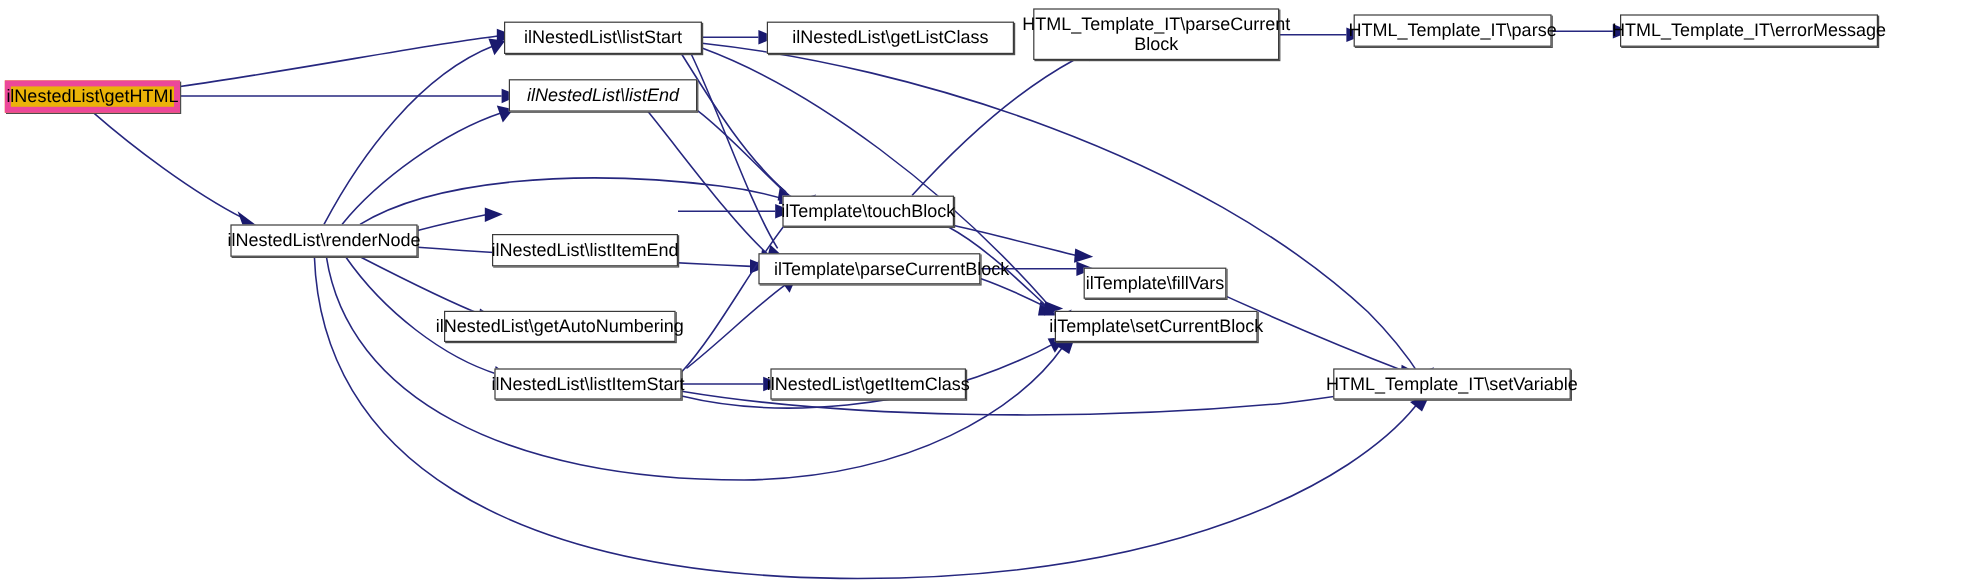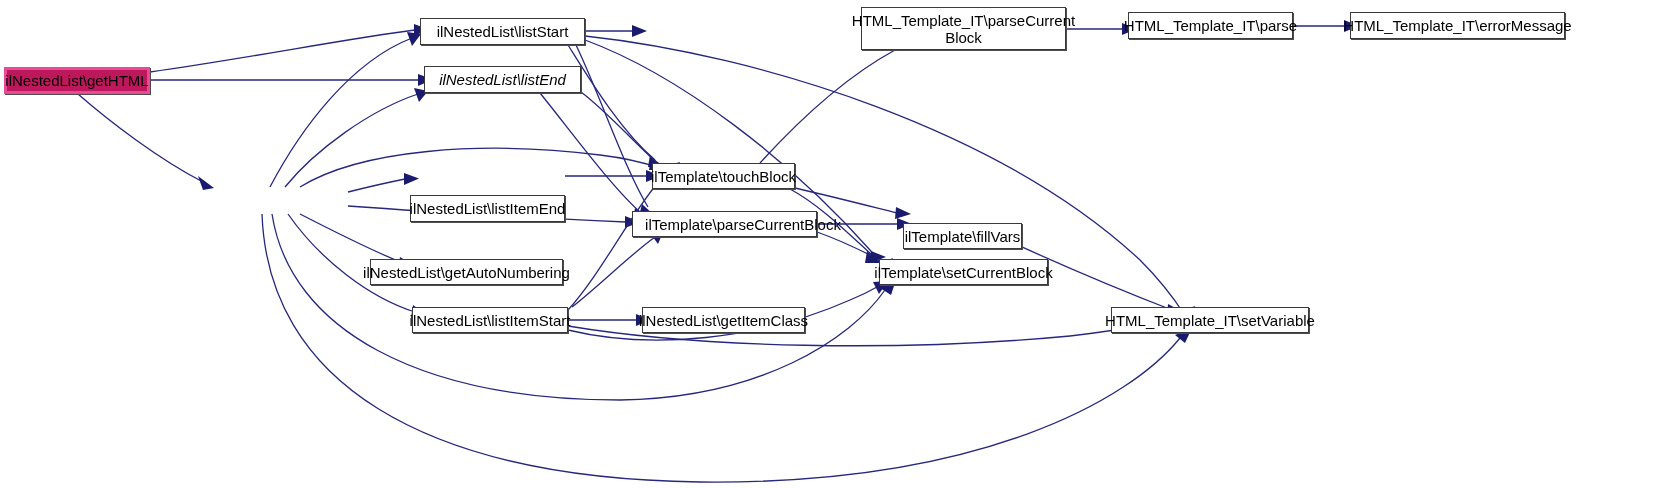--- a/index.html
+++ b/index.html
@@ -22,22 +22,22 @@
     align-items:center;
     justify-content:center;
     text-align:center;
     font-size:15px;
     line-height:17px;
     white-space:pre-line;
     z-index:5;
     box-shadow:1px 1px 0 0 #4d4d4d;
   }
   .node.highlight{
-    background:#be185d;
-    border:3px solid #ec4899;
+    background:#eab308;
+    border:5px solid #ec4899;
   }
   .edge-path{fill:none;stroke:#26277f;stroke-width:1.3;}
   .arrow-head{fill:#1a1a6e;stroke:none;}
 </style>
 </head>
 <body>
 
 <div id="graph">
 
   <svg id="edges" viewBox="0 0 1653 488">
@@ -142,30 +142,32 @@
       <path class="edge-path" d="M1000,237 C1050,260 1120,290 1172,310"></path>
       <polygon class="arrow-head" points="1168,304 1185,313 1167,316"></polygon>
 
     </g>
   </svg>
 
   <div class="node highlight" style="left:4px;top:67px;width:146px;height:27px;">ilNestedList\getHTML</div>
 
   <div class="node" style="left:420px;top:18px;width:165px;height:27px;">ilNestedList\listStart</div>
 
+  <div class="node" style="left:639px;top:18px;width:206px;height:27px;">ilNestedList\getListClass</div>
 
   <div class="node" style="left:424px;top:66px;width:157px;height:27px;font-style:italic;">ilNestedList\listEnd</div>
 
   <div class="node" style="left:861px;top:7px;width:205px;height:43px;">HTML_Template_IT\parseCurrent
 Block</div>
 
   <div class="node" style="left:1128px;top:12px;width:165px;height:27px;">HTML_Template_IT\parse</div>
 
   <div class="node" style="left:1350px;top:12px;width:215px;height:27px;">HTML_Template_IT\errorMessage</div>
 
+  <div class="node" style="left:192px;top:187px;width:156px;height:27px;">ilNestedList\renderNode</div>
 
   <div class="node" style="left:410px;top:163px;width:155px;height:27px;margin-top:32px;">ilNestedList\listItemEnd</div>
 
   <div class="node" style="left:652px;top:163px;width:143px;height:26px;">ilTemplate\touchBlock</div>
 
   <div class="node" style="left:632px;top:211px;width:185px;height:26px;padding-left:37px;">ilTemplate\parseCurrentBlock</div>
 
   <div class="node" style="left:903px;top:211px;width:119px;height:26px;margin-top:12px;">ilTemplate\fillVars</div>
 
   <div class="node" style="left:879px;top:259px;width:169px;height:26px;">ilTemplate\setCurrentBlock</div>

